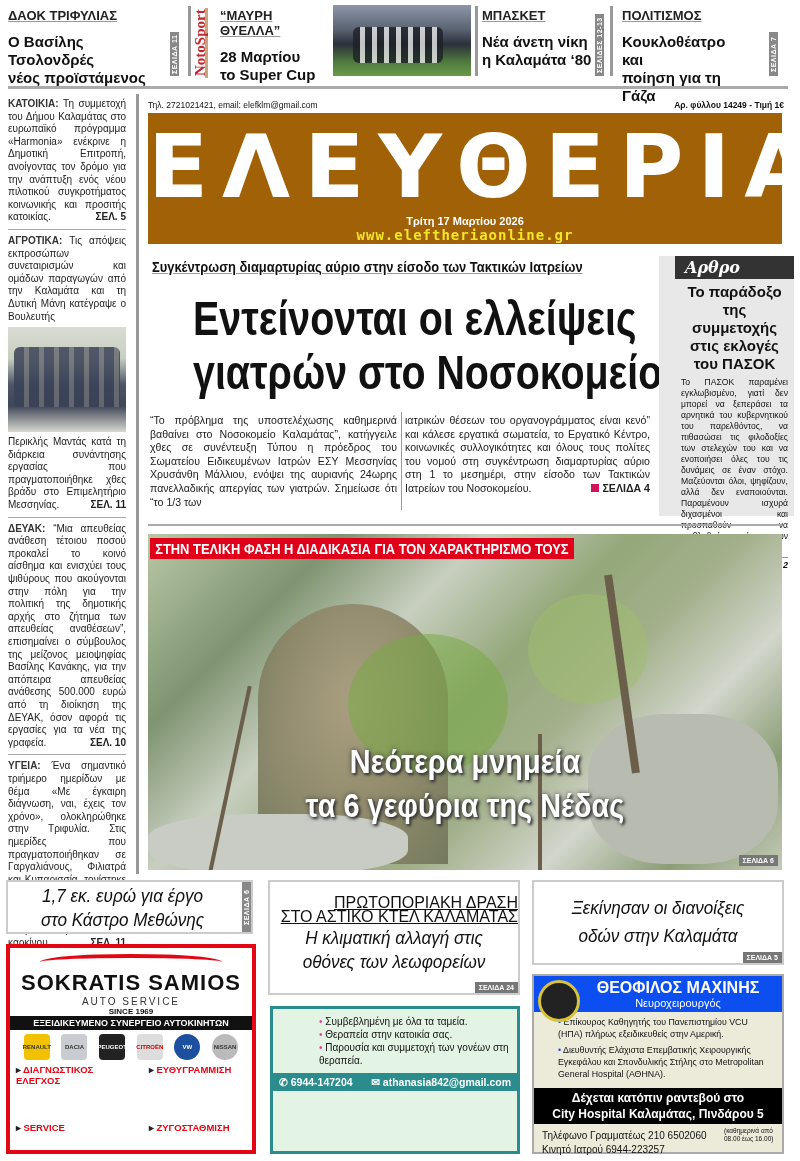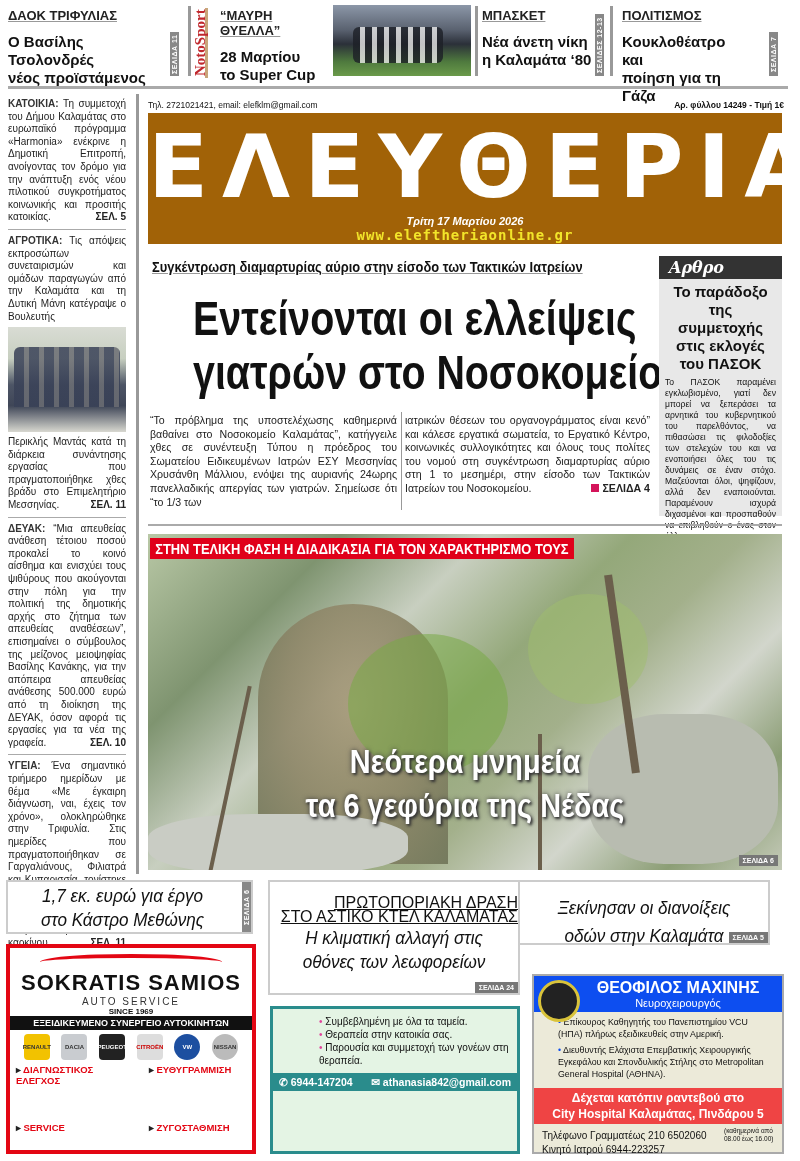--- a/index.html
+++ b/index.html
@@ -65,21 +65,21 @@
 .geo-since{font-size:6px;text-align:center;color:#222;}
 .geo-list{padding:6px 0 6px 46px;font-size:10px;line-height:13px;}
 .geo-list div::before{content:"• ";color:#e0459b;}
 .geo-foot{background:#2a8c8c;color:#fff;font-weight:bold;font-size:10.5px;padding:3px 6px;display:flex;justify-content:space-between;}
 .ad-theo{border:2px solid #aaa;background:#ecead9;}
 .theo-head{background:#0d4ef0;color:#fff;text-align:center;padding:3px 0 3px 40px;}
 .theo-seal{position:absolute;left:4px;top:4px;width:42px;height:42px;border-radius:50%;background:#222;border:3px solid #d9c33a;}
 .theo-list{padding:4px 8px 4px 24px;font-size:8.8px;line-height:12px;}
 .theo-list div{margin-bottom:4px;}
 .theo-list div::before{content:"• ";color:#0d4ef0;}
-.theo-blue{background:#ef4444;color:#fff;text-align:center;font-size:12px;font-weight:bold;line-height:16px;padding:2px;}
+.theo-blue{background:#000000;color:#fff;text-align:center;font-size:12px;font-weight:bold;line-height:16px;padding:2px;}
 .theo-foot{padding:3px 8px;font-size:10px;line-height:13px;}
 </style>
 </head>
 <body>
 
 <div class="abs" style="left:8px;top:8px;width:150px;">
   <div class="teaser-kicker">ΔΑΟΚ ΤΡΙΦΥΛΙΑΣ</div>
   <div class="teaser-title" style="margin-top:10px;">Ο Βασίλης Τσολονδρές</div>
   <div class="teaser-title">νέος προϊστάμενος</div>
 </div>
@@ -124,35 +124,35 @@
   <p><span class="kw">ΥΓΕΙΑ:</span> <span>Ένα σημαντικό τριήμερο ημερίδων με θέμα «Με έγκαιρη διάγνωση, ναι, έχεις τον χρόνο», ολοκληρώθηκε στην Τριφυλία. Στις ημερίδες που πραγματοποιήθηκαν σε Γαργαλιάνους, Φιλιατρά και Κυπαρισσία, τονίστηκε η πολύ μεγάλη σημασία που έχει η έγκαιρη διάγνωση στην αντιμετώπιση του καρκίνου.</span> <span class="pg">ΣΕΛ. 11</span></p>
   <div class="lsep"></div>
   <p><span class="kw">ΤΡΙΦΥΛΙΑ:</span> <span>Κανένα θέμα δεν έχει τεθεί από τους δημοτικούς συμβούλους της αντιπολίτευσης στην ειδική συνεδρίαση λογοδοσίας της δημοτικής αρχής Τριφυλίας που θα γίνει αύριο στις 7 μ.μ. Τα μοναδικά θέματα που έχουν τεθεί είναι από τρεις προέδρους τοπικών κοινοτήτων.</span> <span class="pg">ΣΕΛ.11</span></p>
 </div>
 <div class="vdiv" style="left:136px;top:94px;height:780px;"></div>
 
 <div class="abs" style="left:148px;top:100px;font-size:8.5px;font-weight:normal;">Τηλ. 2721021421, email: elefklm@gmail.com</div>
 <div class="abs" style="right:16px;top:100px;font-size:8.5px;font-weight:bold;margin-left:8px;">Αρ. φύλλου 14249 - Τιμή 1€</div>
 <div class="abs masthead" style="left:148px;top:113px;width:634px;height:131px;">
   <div class="mast-title" style="margin-top:8px;">ΕΛΕΥΘΕΡΙΑ</div>
-  <div class="mast-date" style="margin-top:2px;font-style:italic;">Τρίτη 17 Μαρτίου 2026</div>
+  <div class="mast-date" style="margin-top:2px;">Τρίτη 17 Μαρτίου 2026</div>
   <div class="mast-url">www.eleftheriaonline.gr</div>
 </div>
 
 <div class="abs kicker-main" style="left:152px;top:258px;">Συγκέντρωση διαμαρτυρίας αύριο στην είσοδο των Τακτικών Ιατρείων</div>
 <div class="abs headline" style="left:148px;top:292px;width:500px;">Εντείνονται οι ελλείψεις</div>
 <div class="abs headline" style="left:148px;top:346px;width:500px;">γιατρών στο Νοσοκομείο</div>
 <div class="abs body-col" style="left:150px;top:414px;width:247px;">“Το πρόβλημα της υποστελέχωσης καθημερινά βαθαίνει στο Νοσοκομείο Καλαμάτας”, κατήγγειλε χθες σε συνέντευξη Τύπου η πρόεδρος του Σωματείου Ειδικευμένων Ιατρών ΕΣΥ Μεσσηνίας Χρυσάνθη Μάλλιου, ενόψει της αυριανής 24ωρης πανελλαδικής απεργίας των γιατρών. Σημείωσε ότι “το 1/3 των</div>
 <div class="vdiv" style="left:401px;top:412px;height:98px;width:1px;"></div>
 <div class="abs body-col" style="left:405px;top:414px;width:245px;">
   <span>ιατρικών θέσεων του οργανογράμματος είναι κενό” και κάλεσε εργατικά σωματεία, το Εργατικό Κέντρο, κοινωνικές συλλογικότητες και όλους τους πολίτες του νομού στη συγκέντρωση διαμαρτυρίας αύριο στη 1 το μεσημέρι, στην είσοδο των Τακτικών Ιατρείων του Νοσοκομείου.</span>
   <span style="float:right;"><span class="redsq"></span><span class="selida">ΣΕΛΙΔΑ 4</span></span>
 </div>
 
-<div class="abs arthro" style="left:659px;top:256px;width:123px;height:260px;">
+<div class="abs arthro" style="left:659px;top:256px;width:135px;height:260px;padding-left:16px;">
   <div class="arthro-head">Αρθρο</div>
   <div class="arthro-title">Το παράδοξο της συμμετοχής στις εκλογές του ΠΑΣΟΚ</div>
   <div class="arthro-body">Το ΠΑΣΟΚ παραμένει εγκλωβισμένο, γιατί δεν μπορεί να ξεπεράσει τα αρνητικά του κυβερνητικού του παρελθόντος, να πιθασώσει τις φιλοδοξίες των στελεχών του και να ενοποιήσει όλες του τις δυνάμεις σε έναν στόχο. Μαζεύονται όλοι, ψηφίζουν, αλλά δεν εναποιούνται. Παραμένουν ισχυρά διχασμένοι και προσπαθούν να επιβληθούν ο ένας στον άλλον.</div>
   <div style="border-top:1px solid #999;margin:4px 6px 0;text-align:right;font-size:9px;font-weight:bold;font-style:italic;padding-top:2px;">ΣΕΛΙΔΑ 2</div>
 </div>
 <div class="hrule" style="left:148px;top:524px;width:634px;height:2px;"></div>
 
 <div class="abs photo" style="left:148px;top:534px;width:634px;height:336px;">
   <div class="arch"></div>
   <div class="foliage" style="left:200px;top:100px;width:160px;height:140px;"></div>
@@ -173,21 +173,21 @@
   <div class="box-title" style="margin-right:14px;">στο Κάστρο Μεθώνης</div>
   <div class="vtab" style="right:0;top:0;height:50px;">ΣΕΛΙΔΑ 6</div>
 </div>
 <div class="box" style="left:268px;top:880px;width:252px;height:115px;">
   <div class="box-kicker" style="margin-top:14px;">ΠΡΩΤΟΠΟΡΙΑΚΗ ΔΡΑΣΗ</div>
   <div class="box-kicker">ΣΤΟ ΑΣΤΙΚΟ ΚΤΕΛ ΚΑΛΑΜΑΤΑΣ</div>
   <div class="box-title" style="margin-top:2px;">Η κλιματική αλλαγή στις</div>
   <div class="box-title">οθόνες των λεωφορείων</div>
   <div class="abs pg-tag" style="right:0;bottom:0;">ΣΕΛΙΔΑ 24</div>
 </div>
-<div class="box" style="left:518px;top:880px;width:252px;height:65px;">
+<div class="box" style="left:532px;top:880px;width:252px;height:85px;">
   <div class="box-title" style="margin-top:14px;">Ξεκίνησαν οι διανοίξεις</div>
   <div class="box-title" style="margin-top:4px;">οδών στην Καλαμάτα</div>
   <div class="abs pg-tag" style="right:0;bottom:0;">ΣΕΛΙΔΑ 5</div>
 </div>
 
 <div class="abs ad-sok" style="left:6px;top:944px;width:250px;height:210px;">
   <div style="height:16px;margin:6px 30px 0;border-top:4px solid #e30613;border-radius:60% 60% 0 0;"></div>
   <div class="sok-logo">SOKRATIS SAMIOS</div>
   <div class="sok-sub">AUTO SERVICE</div>
   <div class="sok-since">SINCE 1969</div>

